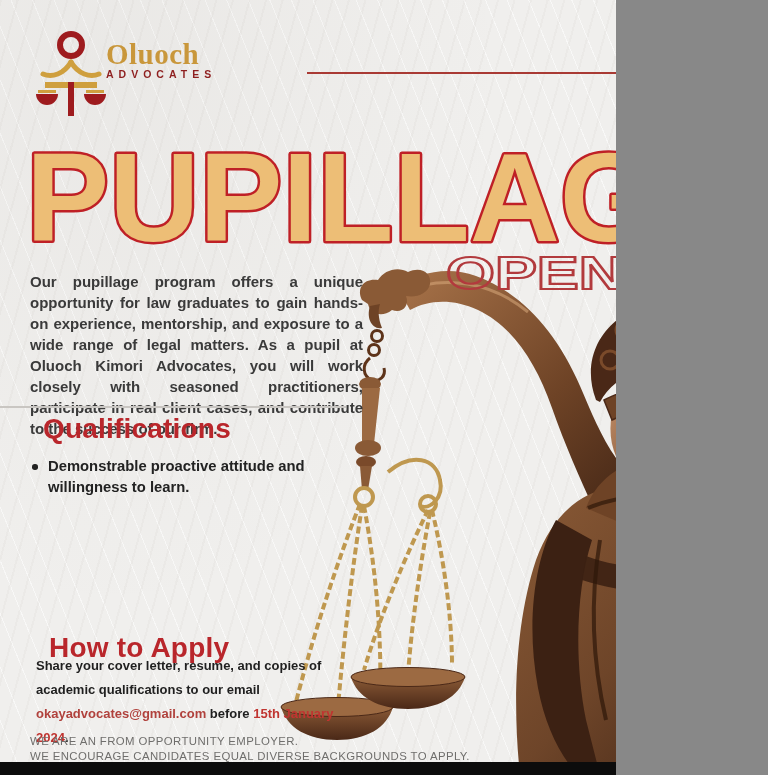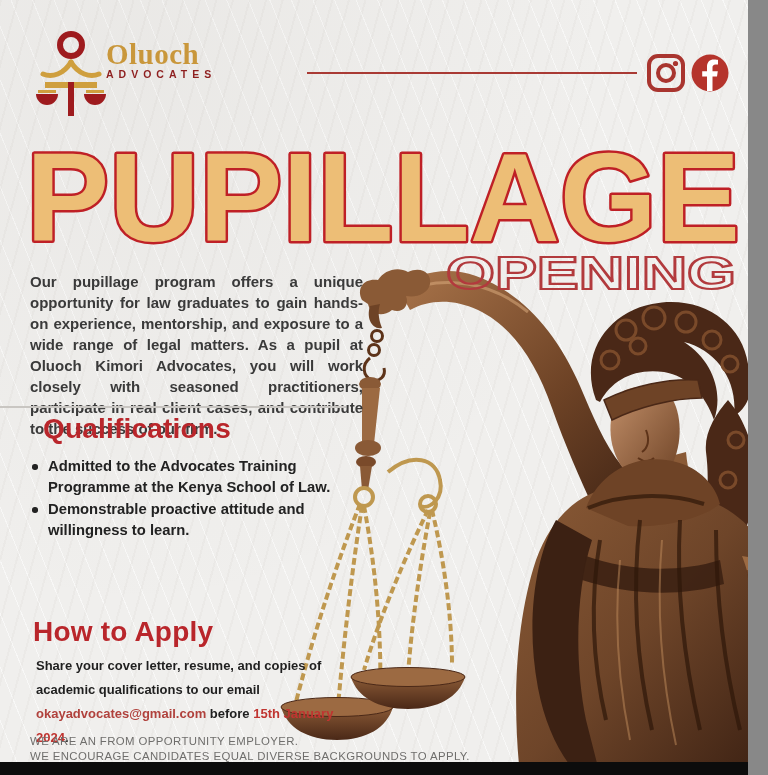--- a/index.html
+++ b/index.html
@@ -1,17 +1,17 @@
 <!DOCTYPE html>
 <html><head>
 <meta charset="utf-8">
 <style>
   html,body{margin:0;padding:0;background:#888;}
   .poster{
-    position:relative;width:748px;height:775px;overflow:hidden;
+    position:relative;width:616px;height:775px;overflow:hidden;
     font-family:"Liberation Sans",sans-serif;
     background:
       radial-gradient(ellipse at 18% 8%, rgba(120,110,100,0.05), transparent 55%),
       repeating-linear-gradient(105deg, rgba(160,150,140,0.06) 0 2px, transparent 2px 16px),
       repeating-linear-gradient(68deg, rgba(255,255,255,0.55) 0 1px, transparent 1px 20px),
       #f0efed;
   }
   .abs{position:absolute;}
   
   .logo-mark{left:36px;top:30px;width:70px;height:92px;z-index:3;}
@@ -192,25 +192,24 @@
   <svg class="abs subhead" width="302" height="56" viewBox="0 0 302 56">
     <text x="298" y="43" text-anchor="end" textLength="290" lengthAdjust="spacingAndGlyphs" font-family="Liberation Sans, sans-serif" font-weight="bold" font-size="47" fill="none" stroke="#b23a3d" stroke-width="2.2">OPENING</text>
   </svg>
 
   <p class="abs intro">Our pupillage program offers a unique opportunity for law graduates to gain hands-on experience, mentorship, and exposure to a wide range of legal matters. As a pupil at Oluoch Kimori Advocates, you will work closely with seasoned practitioners, participate in real client cases, and contribute to the success of our firm.</p>
 
   <div class="abs divider"></div>
 
   <h2 class="abs section-h h-qual" style="margin:0;">Qualifications</h2>
   <ul class="abs quals">
-    <li><span>Admitted to the Advocates Training Programme at the Kenya School of Law.</span></li>
     <li><span>Demonstrable proactive attitude and willingness to learn.</span></li>
   </ul>
 
-  <h2 class="abs section-h h-apply" style="margin:0;">How to Apply</h2>
+  <h2 class="abs section-h h-apply" style="margin:16px;">How to Apply</h2>
   <p class="abs apply-text" style="margin:0;">
     <span>Share your cover letter, resume, and copies of academic qualifications to our email </span><span class="apply-email">okayadvocates@gmail.com</span><span> before </span><span class="apply-date">15th January 2024</span><span>.</span>
   </p>
 
   <div class="abs footer">
     <div>WE ARE AN FROM OPPORTUNITY EMPLOYER.</div>
     <div>WE ENCOURAGE CANDIDATES EQUAL DIVERSE BACKGROUNDS TO APPLY.</div>
   </div>
 
   <div class="abs bottom-bar"></div>

